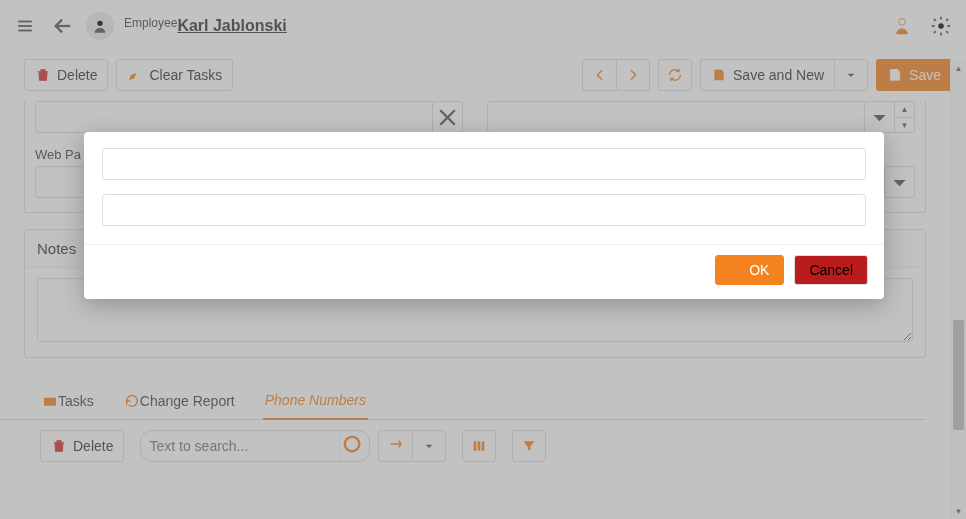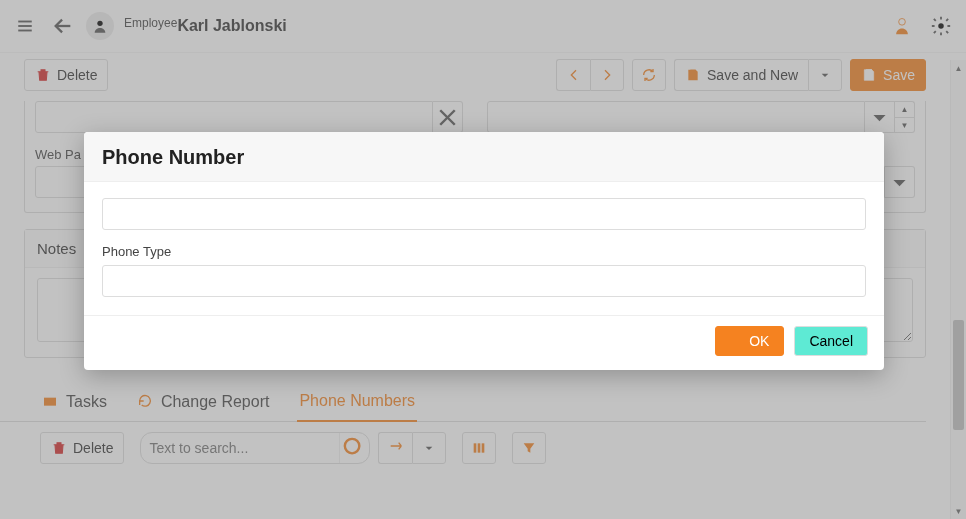--- a/index.html
+++ b/index.html
@@ -35,21 +35,21 @@
   }
   .topbar .ham { width:22px; padding: 2px; margin-right:16px; }
   .topbar .back { width:22px; margin-right:12px; }
   .avatar-circle {
     width:28px; height:28px; border-radius:50%; background:#ecebeb;
     display:flex; align-items:center; justify-content:center;
     margin-right:10px; color:#888;
   }
   .title-block { display:flex; flex-direction:row; line-height:1.15; }
   .title-block .small { font-size:12px; color:#444; }
-  .title-block .big   { font-size:16px; font-weight:600; }
+  .title-block .big   { font-size:16px; font-weight:600;text-decoration:underline; }
   .spacer { flex:1; }
   .user-ico { width:20px; margin-right:18px; }
   .gear { width:22px; }
 
   
   .actions {
     display:flex; align-items:center;
     padding: 6px 14px 10px 24px;
     border-top: 1px solid #f5f5f5;
   }
@@ -117,25 +117,25 @@
     font-family:inherit; font-size:14px;
   }
 
   
   .tabs {
     display:flex; align-items:center; gap:26px;
     padding: 28px 24px 0 40px;
     border-bottom:1px solid var(--border);
   }
   .tab {
-    display:flex; gap:8px;
+    display:flex; 
     padding:6px 2px 10px;
-    font-size:16px; color:#444; cursor:pointer;
-  }
-  .tab.active { color:var(--orange); border-bottom:2px solid var(--orange); margin-bottom:-1px; }
+    font-size:14px; color:#444; cursor:pointer;
+  }
+  .tab.active { color:var(--orange); border-bottom:2px solid var(--orange); margin-bottom:-1px;font-style:italic; }
   .tab .ic { width:16px; height:16px; display:inline-flex; }
 
   
   .subbar {
     display:flex; align-items:center;
     padding: 10px 24px 0 40px;
     gap:8px;
   }
   .searchbox {
     display:flex; align-items:center;
@@ -192,21 +192,21 @@
     border:1px solid var(--border); border-radius:3px;
     padding:0 8px; background:#fff;
   }
   .modal .mfooter {
     padding:10px 16px 14px;
     border-top:1px solid var(--border-light);
     display:flex; justify-content:flex-end; gap:10px;
   }
   .modal .mbtn {
     height:30px; padding:0 14px; border:1px solid var(--border);
-    background:#5eead4; border-radius:3px; font-size:14px; cursor:pointer;
+    background:#b91c1c; border-radius:3px; font-size:14px; cursor:pointer;
   }
   .modal .mbtn.primary { background:var(--orange); border-color:var(--orange); color:#fff;padding-left:33px; }
 
   
   .ic svg { width:100%; height:100%; display:block; }
   .ic.orange svg path, .ic.orange svg rect, .ic.orange svg circle, .ic.orange svg polyline { stroke:var(--orange); fill:none; }
   .ic.orange.fill svg path, .ic.orange.fill svg rect { fill:var(--orange); stroke:none; }
   .ic.red svg path, .ic.red svg rect { stroke:#d62d2d; fill:#d62d2d; }
   .ic.purple svg path, .ic.purple svg rect { stroke:#6a3fbf; fill:#6a3fbf; }
   .ic.grey svg path, .ic.grey svg rect, .ic.grey svg polyline, .ic.grey svg line { stroke:#555; fill:none; }
@@ -260,20 +260,28 @@
   <button class="btn">
     <span class="ic red">
       <svg viewBox="0 0 24 24">
           <path d="M4 7h16M9 7V4h6v3M6 7l1 13h10l1-13" fill="none" stroke-width="1.6"></path>
           <line x1="10" y1="10" x2="10" y2="18" stroke-width="1.6"></line>
           <line x1="14" y1="10" x2="14" y2="18" stroke-width="1.6"></line>
         </svg>
     </span>
     <span>Delete</span>
   </button>
+  <button class="btn">
+    <span class="ic orange fill">
+      <svg viewBox="0 0 24 24">
+          <path d="M3 20l8-3 3-8 7-7-7 7-8 3z"></path>
+        </svg>
+    </span>
+    <span>Clear Tasks</span>
+  </button>
 
   <span class="spacer"></span>
 
   <div class="btn-group">
     <button class="btn icon-only">
       <span class="ic orange">
           <svg viewBox="0 0 24 24">
             <polyline points="15,5 8,12 15,19" stroke-width="2"></polyline>
           </svg>
         </span>
@@ -309,21 +317,21 @@
     </button>
     <button class="btn icon-only">
       <span class="ic grey fill">
           <svg viewBox="0 0 24 24">
             <polygon points="7,10 17,10 12,15"></polygon>
           </svg>
         </span>
     </button>
   </div>
 
-  <button class="btn orange" style="margin-right:26px">
+  <button class="btn orange" style="margin-right:0">
     <span class="ic">
         <svg viewBox="0 0 24 24">
           <path d="M5 4h11l3 3v13H5z" fill="#fff"></path>
           <rect x="8" y="4" width="8" height="5" fill="#f58220"></rect>
         </svg>
       </span>
     <span>Save</span>
   </button>
 </div>
 
@@ -470,27 +478,25 @@
 
 <div class="scrollbar">
   <div class="up">▲</div>
   <div class="thumb"></div>
   <div class="down">▼</div>
 </div>
 
 <div class="mask"></div>
 
 <div class="modal">
-  <div class="mheader">Phone Number</div>
   <div class="mbody">
     <div class="mfield">
       <input class="minput" value="" style="">
     </div>
     <div class="mfield" style="margin-bottom:0">
-      <span class="mlabel">Phone Type</span>
       <input class="minput" value="" style="">
     </div>
   </div>
   <div class="mfooter">
     <button class="mbtn primary">
       <span>OK</span>
     </button>
     <button class="mbtn">
       <span>Cancel</span>
     </button>

